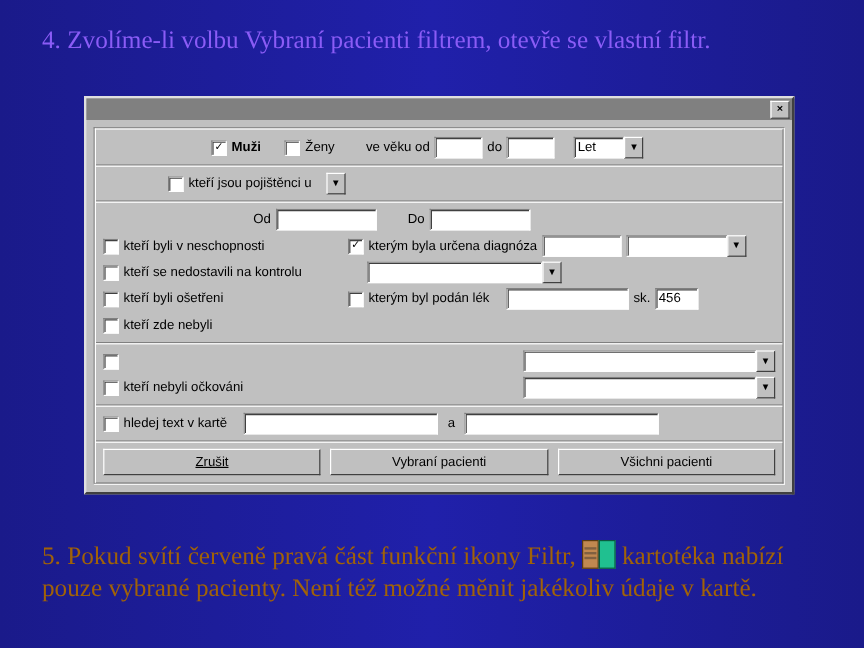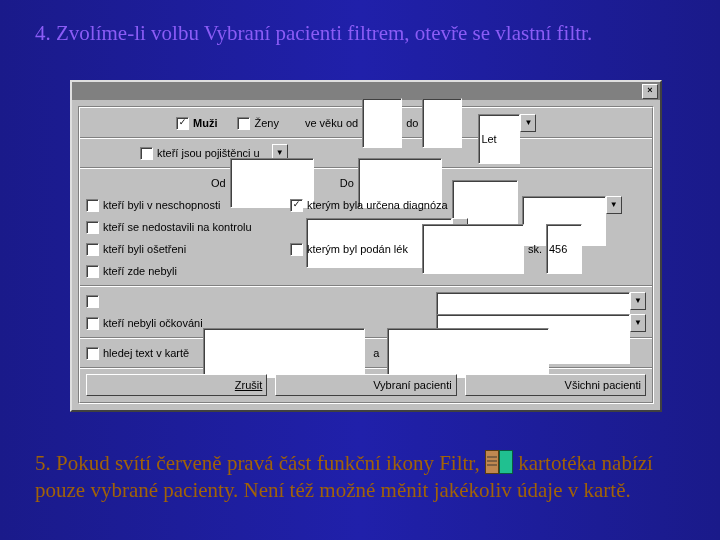--- a/index.html
+++ b/index.html
@@ -98,21 +98,21 @@
     text-align: center;
   }
   .txt {
     height: 16px;
     background: #fff;
     border-top: 1px solid #808080;
     border-left: 1px solid #808080;
     border-right: 1px solid #fff;
     border-bottom: 1px solid #fff;
     box-shadow: inset 1px 1px 0 #404040;
-    padding: 16px 2px;
+    padding: 0 2px;
     font-size: 11px;
     line-height: 16px;
   }
   .combo {
     display: flex;
     height: 18px;
   }
   .combo .txt { flex: 1; height: 16px; }
   .combo .arrow {
     width: 14px;
@@ -126,21 +126,21 @@
     line-height: 16px;
     text-align: center;
   }
   .btn {
     height: 20px;
     background: #c0c0c0;
     border-top: 1px solid #fff;
     border-left: 1px solid #fff;
     border-right: 1px solid #404040;
     border-bottom: 1px solid #404040;
-    text-align: right;
+    text-align: center;
     line-height: 20px;
     padding: 0 4px;
   }
   .lbl { white-space: nowrap; }
   .caption2 {
     position: absolute;
     left: 35px;
     top: 450px;
     right: 35px;
     color: #a16207;

